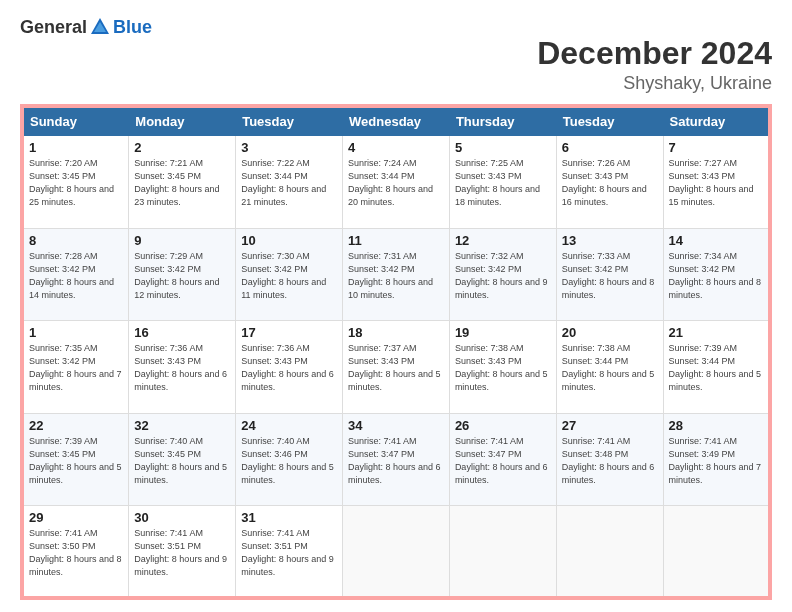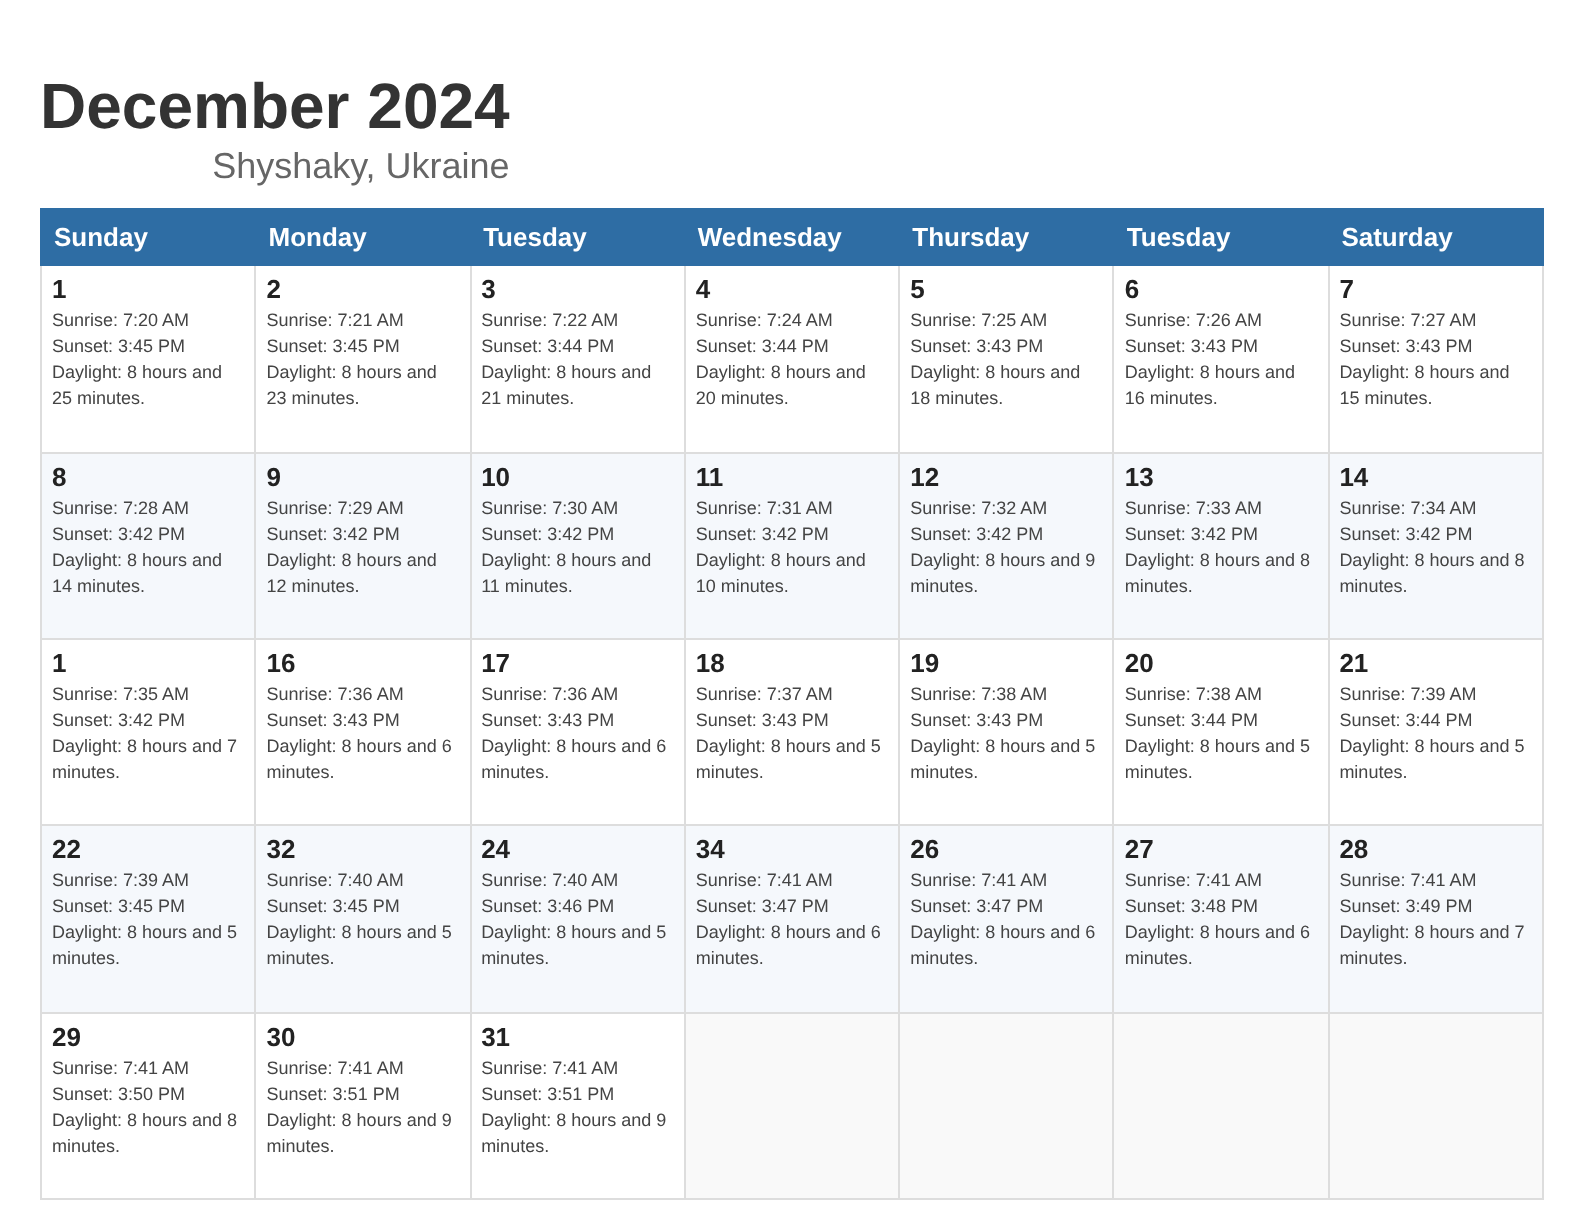--- a/index.html
+++ b/index.html
@@ -58,21 +58,21 @@
       line-height: 1.1;
       margin-top: 20px;
     }
     .location {
       font-size: 18px;
       color: #666;
       margin-top: 2px;
     }
     .calendar {
       flex: 1;
-      border: 1px solid #fca5a5;
+      border: 4px solid #fca5a5;
       border-collapse: collapse;
       width: 100%;
       table-layout: fixed;
     }
     .calendar th {
       background-color: #2e6da4;
       color: #fff;
       text-align: left;
       padding: 6px 6px;
       font-size: 13px;
@@ -109,20 +109,30 @@
     table {
       width: 100%;
       border-collapse: collapse;
     }
   </style>
 </head>
 <body>
 
 <div class="page">
   <div class="header">
+    <div class="logo">
+      <div class="logo-text">
+        <span class="logo-general">General</span>
+        <svg class="logo-icon" viewBox="0 0 22 22">
+          <polygon points="11,2 20,18 2,18" fill="#1a6bbf"></polygon>
+          <polygon points="11,6 17,16 5,16" fill="#4a9de0"></polygon>
+        </svg>
+        <span class="logo-blue">Blue</span>
+      </div>
+    </div>
     <div class="header-right">
       <div class="month-title">December 2024</div>
       <div class="location">Shyshaky, Ukraine</div>
     </div>
   </div>
 
   <table class="calendar">
     <thead>
       <tr>
         <th>Sunday</th>

